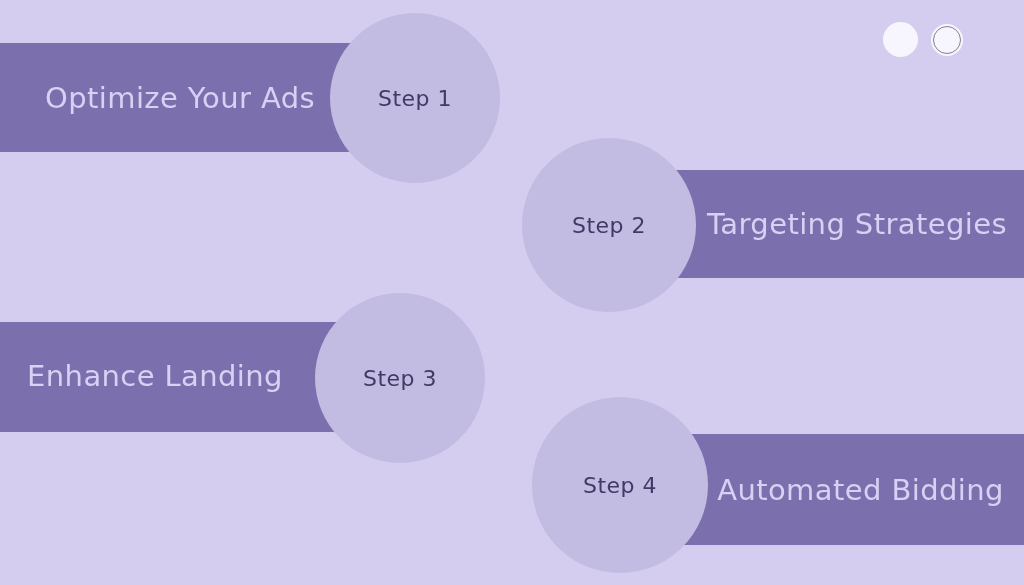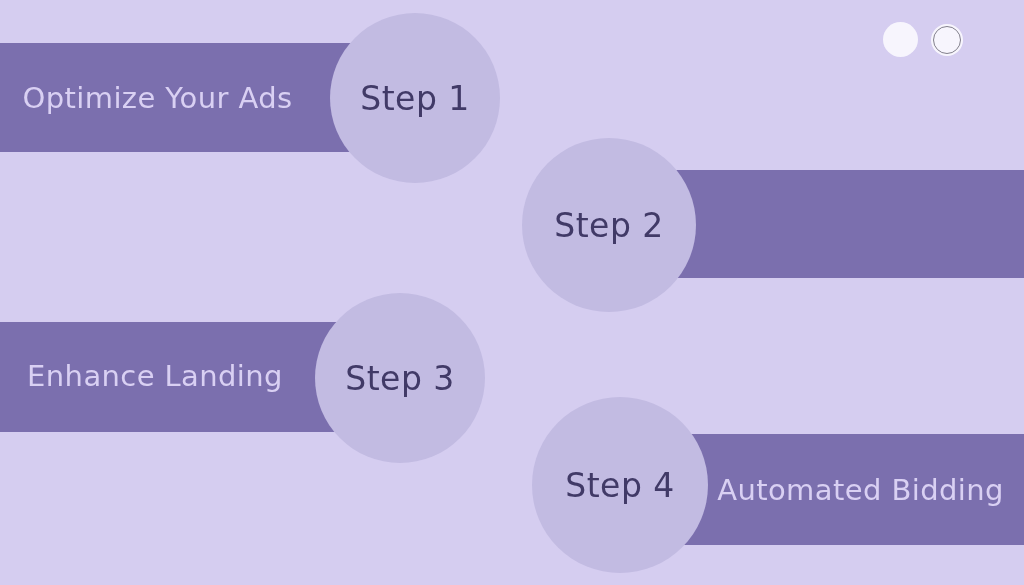--- a/index.html
+++ b/index.html
@@ -19,21 +19,21 @@
   .circle {
     position: absolute;
     background: var(--circle, #c2bbe2);
     border-radius: 50%;
     z-index: 2;
     display: flex;
     align-items: center;
     justify-content: center;
   }
   .step-label {
-    font-size: 33px;
+    font-size: 22px;
     font-weight: 500;
     letter-spacing: 0.5px;
     color: var(--step-text, #413a67);
     white-space: nowrap;
   }
   .title {
     position: absolute;
     z-index: 3;
     display: flex;
     flex-direction: column;
@@ -44,21 +44,21 @@
     font-size: 29px;
     font-weight: 500;
     letter-spacing: 0.4px;
     line-height: 42px;
   }
   .title span { white-space: nowrap; }
 
   
   #b1 { left: 0;     top: 43px;  width: 420px; height: 109px; }
   #c1 { left: 330px; top: 13px;  width: 170px; height: 170px; }
-  #t1 { left: 0;     top: 43px;  width: 315px; height: 109px; }
+  #t1 { left: 0;     top: 43px;  width: 315px; height: 109px; align-items: flex-end; }
 
   
   #b2 { left: 620px; top: 170px; width: 404px; height: 108px; }
   #c2 { left: 522px; top: 138px; width: 174px; height: 174px; }
   #t2 { left: 690px; top: 170px; width: 334px; height: 108px; }
 
   
   #b3 { left: 0;     top: 322px; width: 410px; height: 110px; }
   #c3 { left: 315px; top: 293px; width: 170px; height: 170px; }
   #t3 { left: 0;     top: 322px; width: 310px; height: 108px; }
@@ -95,20 +95,21 @@
       <span>Optimize Your Ads</span>
     </div>
     <div class="circle" id="c1">
       <span class="step-label">Step 1</span>
     </div>
   </div>
 
   <div class="step">
     <div class="banner" id="b2"></div>
     <div class="title" id="t2">
+      <span>Targeting Strategies</span>
     </div>
     <div class="circle" id="c2">
       <span class="step-label">Step 2</span>
     </div>
   </div>
 
   <div class="step">
     <div class="banner" id="b3"></div>
     <div class="title" id="t3">
       <span>Enhance Landing</span>

